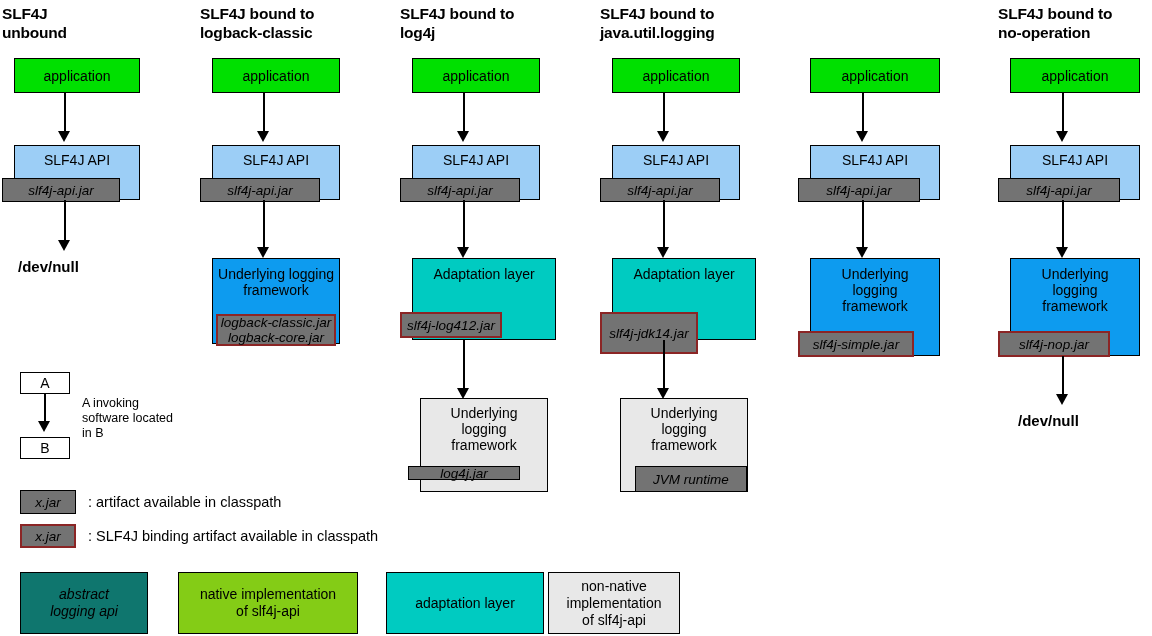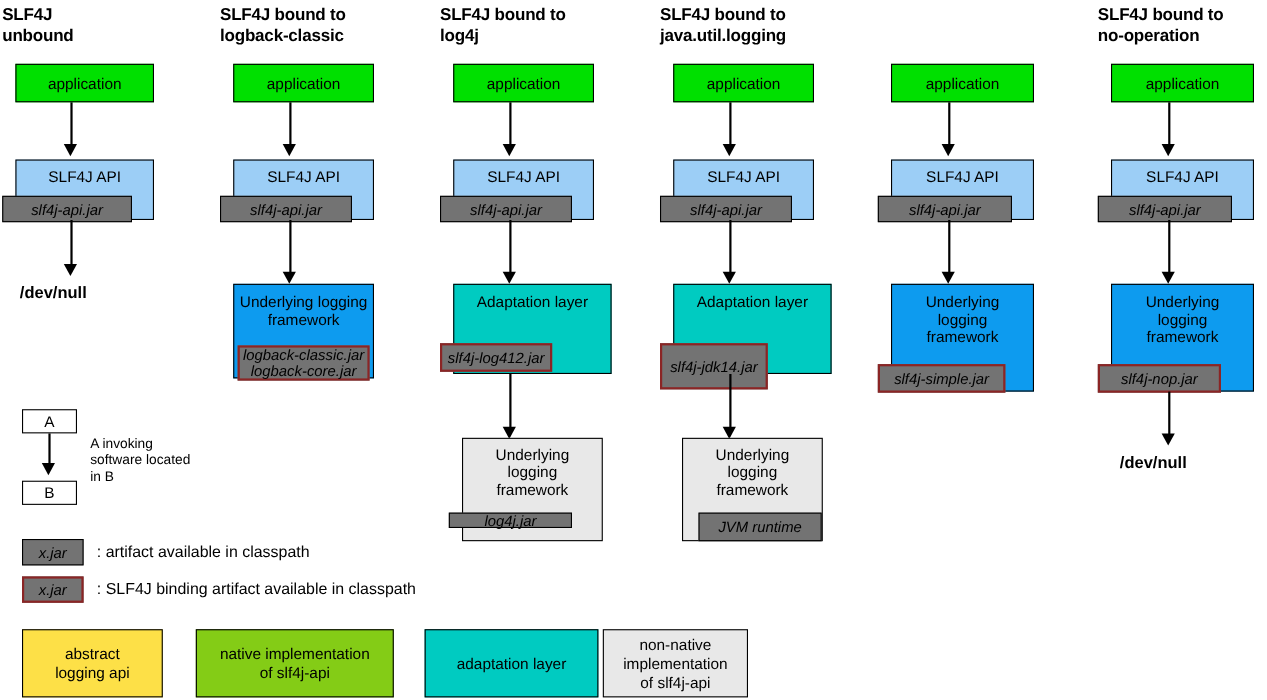--- a/index.html
+++ b/index.html
@@ -67,21 +67,21 @@
     position:absolute;font-size:12.5px;line-height:15px;white-space:pre-line;
   }
   .legend-desc{
     position:absolute;font-size:14.5px;line-height:17px;white-space:nowrap;
   }
   .key-box{
     position:absolute;box-sizing:border-box;border:1.5px solid #000;
     display:flex;align-items:center;justify-content:center;text-align:center;
     font-size:14px;line-height:17px;white-space:pre-line;
   }
-  .key-abstract{background:#fde047;}
+  .key-abstract{background:#0f766e;font-style:italic;}
   .key-native{background:#84cc16;}
   .key-adapt{background:#00cbc1;}
   .key-nonnative{background:#e8e8e8;}
 </style>
 </head>
 <body>
 
 <div id="stage">
 
   <div class="col-title" style="left:2px;top:4px;">SLF4J

